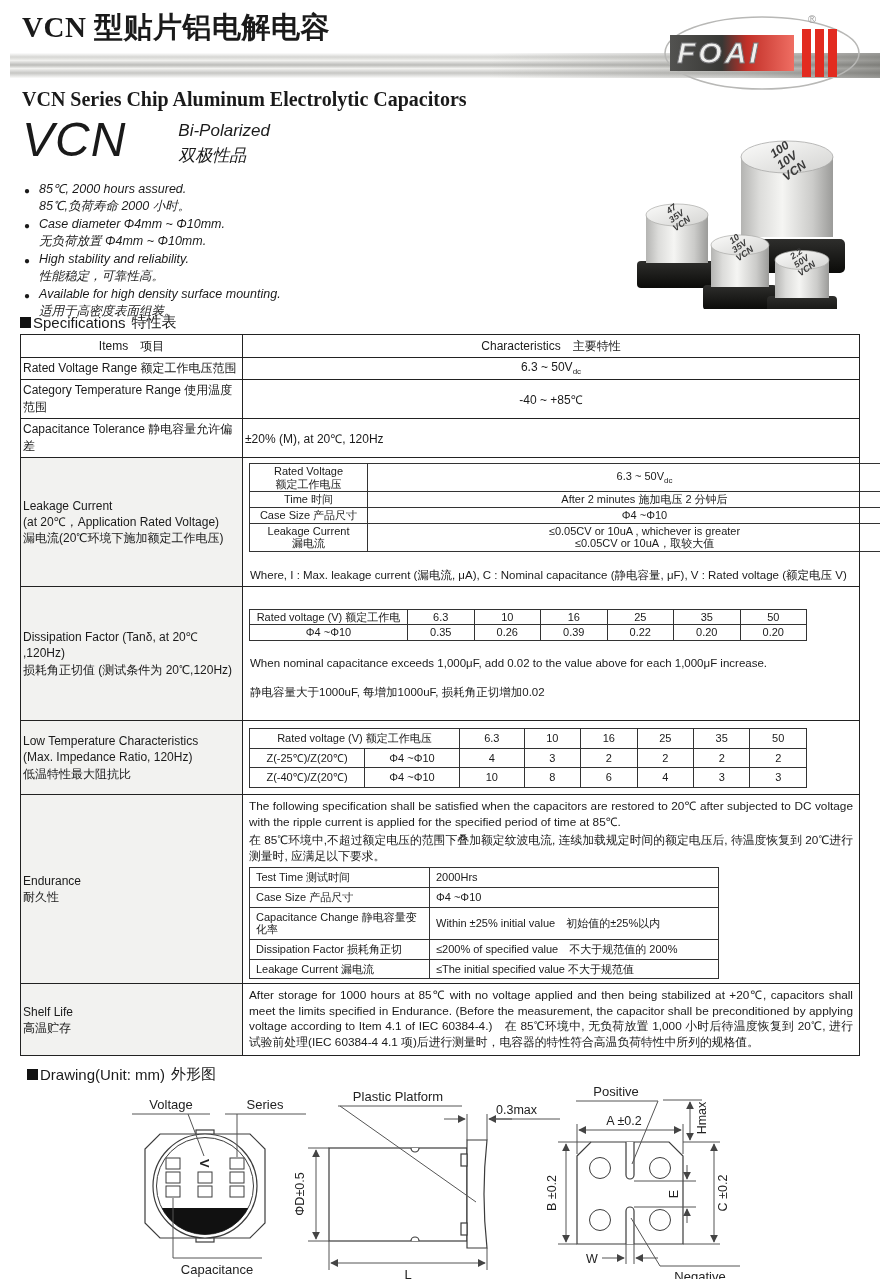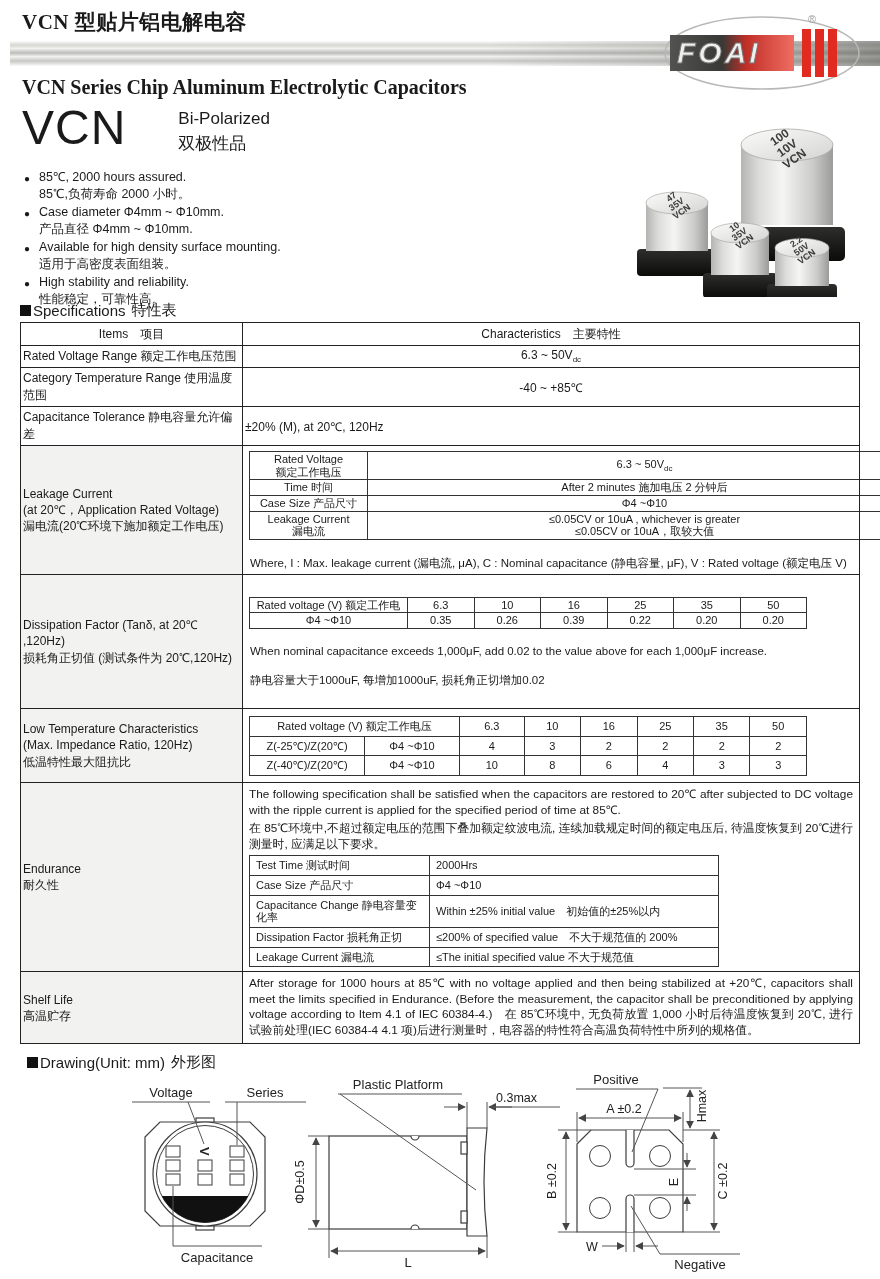--- a/index.html
+++ b/index.html
@@ -2,34 +2,34 @@
 <html><head>
 <meta charset="utf-8">
 <style>
   * { margin:0; padding:0; box-sizing:border-box; }
   html,body { background:#fff; }
   body { width:880px; height:1279px; overflow:hidden;
          font-family:"Liberation Sans", sans-serif; color:#1a1a1a; }
   .page { position:relative; width:880px; height:1279px; padding-top:6px; }
 
   
-  .page-title { font-family:"Liberation Serif", serif; font-weight:bold; font-size:21px;
+  .page-title { font-family:"Liberation Serif", serif; font-weight:bold; font-size:29px;
                 margin:2px 0 0 22px; letter-spacing:.5px; }
   .silver-bar { position:relative; height:25px; margin:5px 0 0 10px;
     background: linear-gradient(to bottom,#fdfdfd 0%,#d6d6d3 16%,#f0f0ee 30%,#bcbcb9 48%,#f2f2f0 62%,#c7c7c4 80%,#fbfbfa 100%); }
   .silver-bar::after { content:""; position:absolute; inset:0;
     background: linear-gradient(to right, rgba(255,255,255,0) 55%, rgba(110,110,105,.30) 84%, rgba(75,75,70,.55) 100%); }
   .logo { position:absolute; right:6px; top:8px; z-index:5; }
   .logo-text { font-family:"Liberation Sans", sans-serif; font-size:30px; font-weight:bold;
                font-style:italic; letter-spacing:3px; fill:#efefed; stroke:#77777a; stroke-width:1; }
   .page-subtitle { font-family:"Liberation Serif", serif; font-weight:bold; font-size:20px;
                    margin:10px 0 0 22px; }
 
   
-  .product { position:relative; margin:4px 22px 0 22px; height:194px; }
+  .product { position:relative; margin:4px 22px 0 22px; height:194px;font-style:italic; }
   .series-row { display:flex; align-items:flex-start; }
   .series-name { font-size:48px; line-height:1.05; letter-spacing:1px; }
   .series-type { margin:4px 0 0 52px; font-size:17px; line-height:1.45; }
   .features { list-style:none; margin-top:14px; }
   .features li { display:flex; margin-bottom:3px; }
   .features li::before { content:"●"; font-size:10px; line-height:16px; margin:1px 9px 0 2px; }
   .f-en { font-size:12.5px; line-height:1.25; }
   .f-cn { font-size:12.5px; line-height:1.3; color:#222; }
   .cap-photo { position:absolute; top:4px; right:-14px; }
 
@@ -113,33 +113,33 @@
     <ul class="features">
       <li>
           <div>
         <div class="f-en">85℃, 2000 hours assured.</div>
         <div class="f-cn">85℃,负荷寿命 2000 小时。</div>
           </div>
         </li>
       <li>
           <div>
         <div class="f-en">Case diameter Φ4mm ~ Φ10mm.</div>
-        <div class="f-cn">产品直径 Φ4mm ~ Φ10mm.</div>
+        <div class="f-cn">无负荷放置 Φ4mm ~ Φ10mm.</div>
+          </div>
+        </li>
+      <li>
+          <div>
+        <div class="f-en">High stability and reliability.</div>
+        <div class="f-cn">性能稳定，可靠性高。</div>
           </div>
         </li>
       <li>
           <div>
         <div class="f-en">Available for high density surface mounting.</div>
         <div class="f-cn">适用于高密度表面组装。</div>
-          </div>
-        </li>
-      <li>
-          <div>
-        <div class="f-en">High stability and reliability.</div>
-        <div class="f-cn">性能稳定，可靠性高。</div>
           </div>
         </li>
     </ul>
 
     <svg class="cap-photo" width="250" height="190" viewBox="0 0 250 190">
       <defs>
         <linearGradient id="capBody" x1="0" y1="0" x2="1" y2="0">
           <stop offset="0" stop-color="#b4b4b2"></stop>
             <stop offset="0.2" stop-color="#dcdcda"></stop>
           <stop offset="0.45" stop-color="#f5f5f3"></stop>

